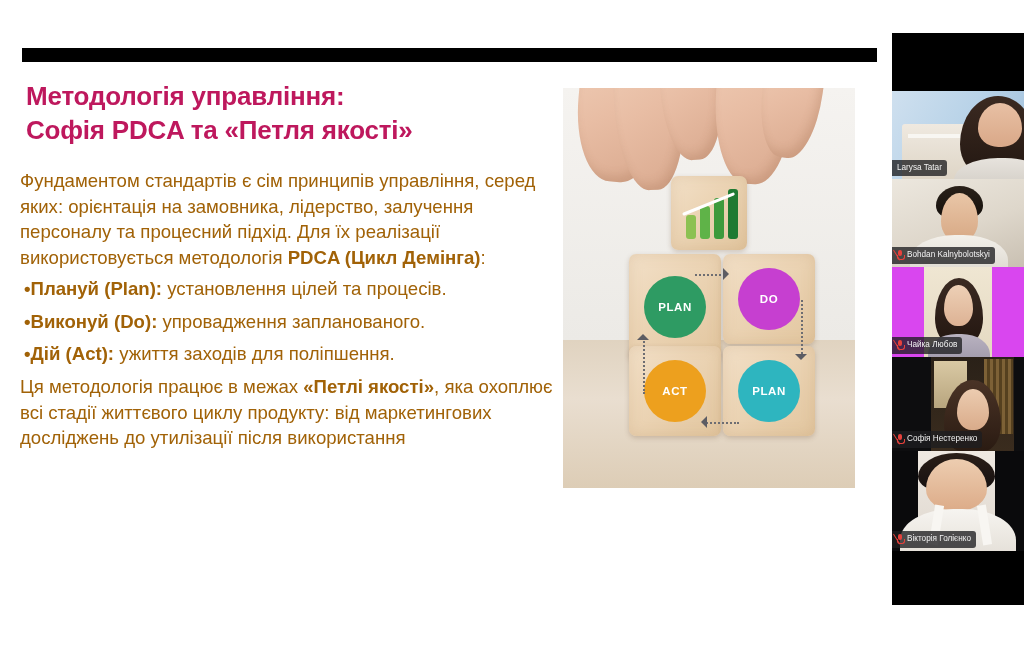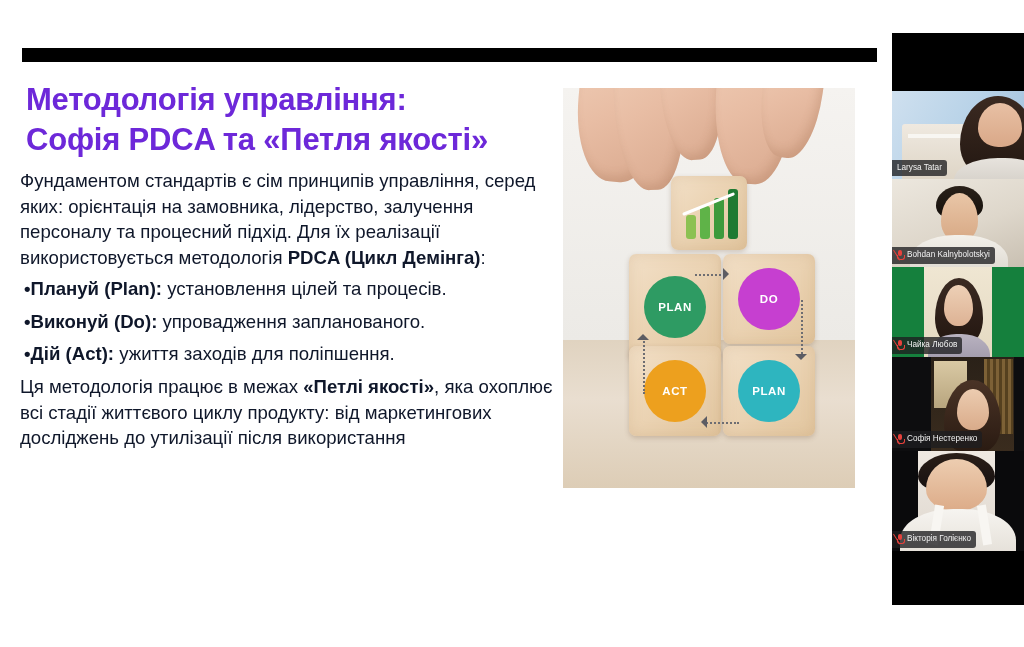--- a/index.html
+++ b/index.html
@@ -31,36 +31,36 @@
     width: 855px;
     height: 14px;
     background: #000000;
   }
 
   .slide-title {
     position: absolute;
     left: 26px;
     top: 80px;
     width: 540px;
-    font-size: 31px;
+    font-size: 26px;
     font-weight: bold;
     line-height: 1.29;
-    color: #6d28d9;
+    color: #be185d;
     letter-spacing: -0.2px;
   }
   .slide-title .tline { display: block; white-space: nowrap; }
 
   .body-copy {
     position: absolute;
     left: 20px;
     top: 168px;
     width: 535px;
     font-size: 18.6px;
     line-height: 1.375;
-    color: #0f172a;
+    color: #a16207;
   }
   .para { margin: 0 0 4px 0; }
   .blist { list-style: none; margin: 6px 0 6px 0; padding: 0; }
   .blist li {
     margin: 0 0 7px 4px;
     padding: 0;
     text-indent: 0;
   }
   .blist li .dot { font-weight: bold; }
   .para-last { margin: 5px 0 0 0; }
@@ -274,21 +274,21 @@
   #t2 { top: 146px; height: 88px; }
   #t2 .tile-video { background: linear-gradient(160deg,#ece7de 0%,#ded7cb 55%,#c9c0b2 100%); }
   #t2 .hair { left:33%; top:8%; width:36%; height:36%;
     background: linear-gradient(#2a2119,#15100c); }
   #t2 .face { left:37%; top:16%; width:28%; height:56%;
     background: linear-gradient(#e9c6a7,#d7a884); }
   #t2 .torso { left:14%; top:64%; width:74%; height:46%;
     background: linear-gradient(#f3f0ea,#dcd7ce); }
 
   
-  #t3 { top: 234px; height: 90px; background:#15803d; }
+  #t3 { top: 234px; height: 90px; background:#d946ef; }
   #t3 .tile-video { background: linear-gradient(#efe6d2,#e4d9c1); }
   #t3 .hair { left:16%; top:12%; width:70%; height:72%;
     background: linear-gradient(#3a2a22,#241711); }
   #t3 .face { left:30%; top:20%; width:42%; height:46%;
     background: linear-gradient(#edd0b6,#ddb294); }
   #t3 .torso { left:6%; top:74%; width:90%; height:36%;
     background: linear-gradient(#b9b2c0,#9c96a8); }
 
   
   #t4 { top: 324px; height: 94px; background:#0d0d0f;padding-left:29px; }

